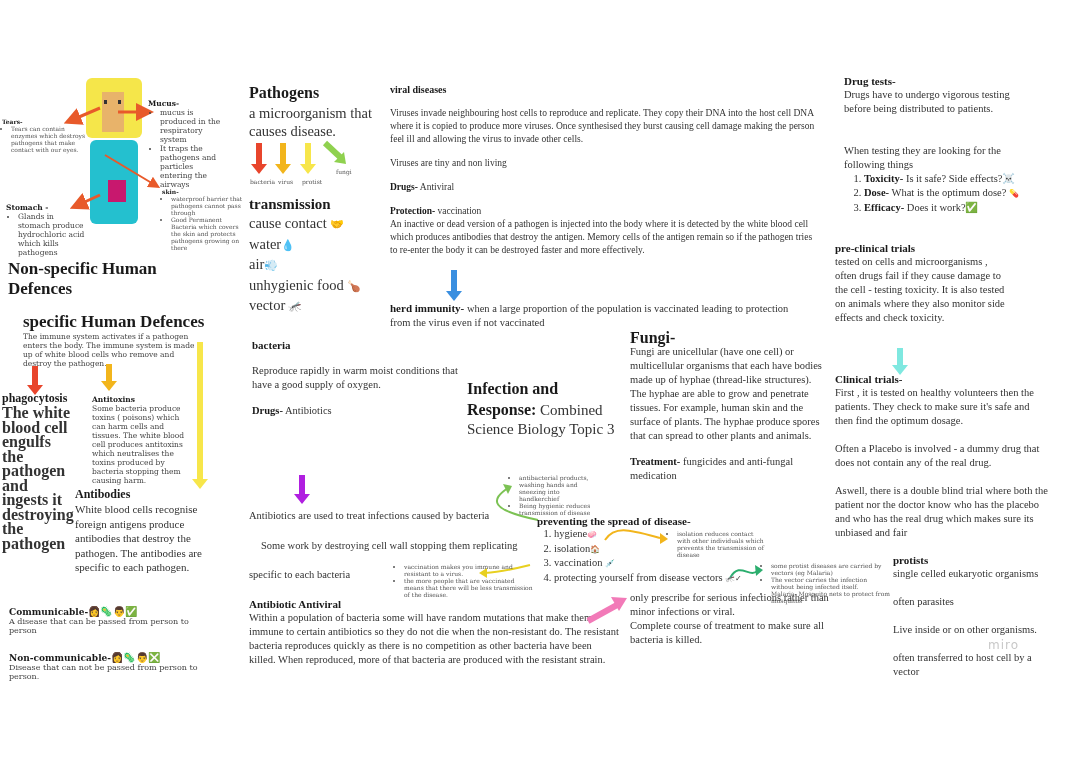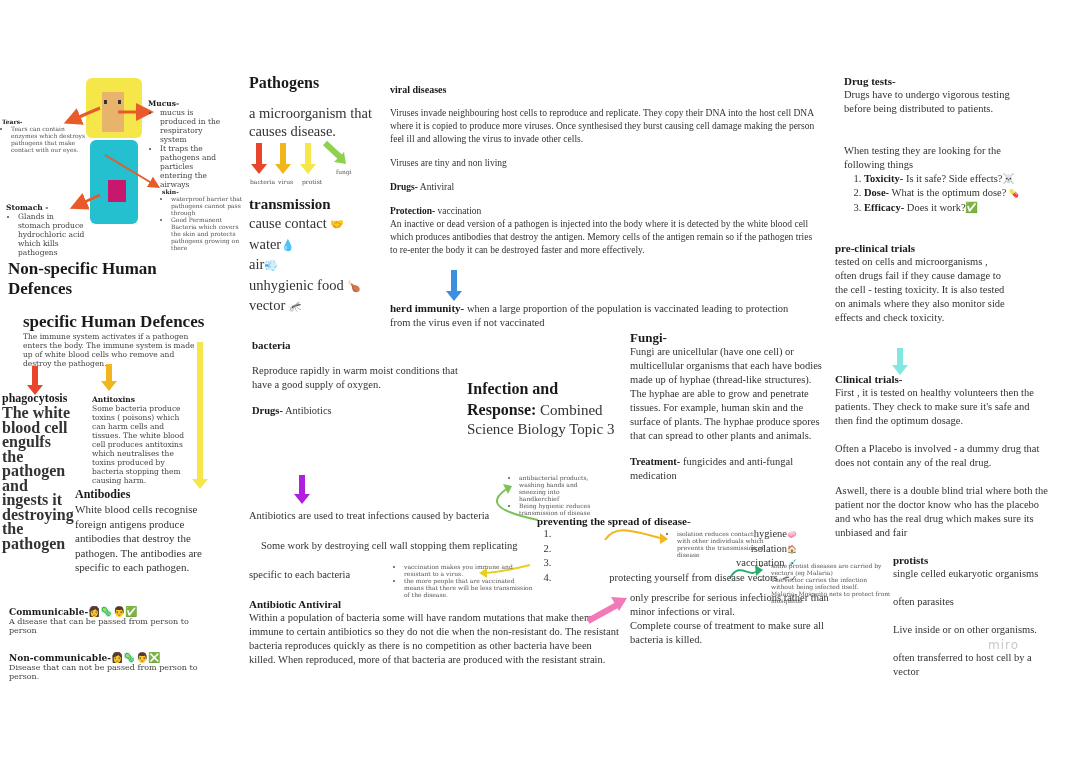--- a/index.html
+++ b/index.html
@@ -93,21 +93,21 @@
 
 <div class="abs sm" style="left:9px;top:607px;width:200px;font-size:8px;">
   <div><span class="b" style="font-size:9px;">Communicable-</span><span style="font-size:10px;">👩🦠👨✅</span></div>
   <div>A disease that can be passed from person to person</div>
 </div>
 <div class="abs sm" style="left:9px;top:653px;width:200px;font-size:8px;">
   <div><span class="b" style="font-size:9px;">Non-communicable-</span><span style="font-size:10px;">👩🦠👨❎</span></div>
   <div>Disease that can not be passed from person to person.</div>
 </div>
 
-<div class="abs h1" style="left:249px;top:73px;font-size:16px;">Pathogens</div>
+<div class="abs h1" style="left:249px;top:83px;font-size:16px;">Pathogens</div>
 <div class="abs big" style="left:249px;top:104px;width:130px;font-size:14.5px;line-height:18px;">a microorganism that causes disease.</div>
 <div class="arrow-v" style="left:256px;top:143px;height:22px;background:#e8452c;border-color:#e8452c;"></div>
 <div class="arrow-v" style="left:280px;top:143px;height:22px;background:#f2b51c;border-color:#f2b51c;"></div>
 <div class="arrow-v" style="left:305px;top:143px;height:22px;background:#f7e64a;border-color:#f7e64a;"></div>
 <svg class="abs" style="left:322px;top:140px;" width="26" height="26">
     <line x1="3" y1="3" x2="18" y2="17" stroke="#8fd14f" stroke-width="6"></line>
     <path d="M12,22 L24,24 L22,12 z" fill="#8fd14f"></path>
   </svg>
 <div class="abs tiny" style="left:250px;top:178px;">bacteria</div>
 <div class="abs tiny" style="left:278px;top:178px;">virus</div>
@@ -149,21 +149,21 @@
 <div class="abs body" style="left:249px;top:597px;width:370px;">
   <div class="b" style="font-size:11px;">Antibiotic Antiviral</div>
   <p>Within a population of bacteria some will have random mutations that make them immune to certain antibiotics so they do not die when the non-resistant do. The resistant bacteria reproduces quickly as there is no competition as other bacteria have been killed. When reproduced, more of that bacteria are produced with the resistant strain.</p>
 </div>
 
 <div class="abs" style="left:467px;top:379px;width:150px;font-family:'Liberation Serif',serif;font-size:15px;line-height:19.5px;color:#333;">
   <span class="b" style="font-size:16px;">Infection and Response:</span><span> Combined Science Biology Topic 3</span>
 </div>
 
 <div class="abs body" style="left:630px;top:331px;width:200px;">
-  <div class="b" style="font-size:13px;">Fungi-</div>
+  <div class="b" style="font-size:16px;">Fungi-</div>
   <p>Fungi are unicellular (have one cell) or multicellular organisms that each have bodies made up of hyphae (thread-like structures). The hyphae are able to grow and penetrate tissues. For example, human skin and the surface of plants. The hyphae produce spores that can spread to other plants and animals.</p>
   <p style="margin-top:12px;"><span class="b">Treatment-</span><span> fungicides and anti-fungal medication</span></p>
 </div>
 
 <div class="abs tiny" style="left:510px;top:474px;width:82px;">
   <ul>
     <li>antibacterial products, washing hands and sneezing into handkerchief</li>
     <li>Being hygienic reduces transmission of disease</li>
   </ul>
 </div>
@@ -172,21 +172,21 @@
   <path d="M113,14 L122,16 L118,24 z" fill="#7cc254"></path>
   <path d="M215,70 C225,55 240,60 270,68" stroke="#f2b51c" stroke-width="2" fill="none"></path>
   <path d="M270,63 L278,69 L270,74 z" fill="#f2b51c"></path>
   <path d="M140,95 C120,100 110,102 95,103" stroke="#e8d020" stroke-width="2" fill="none"></path>
   <path d="M97,98 L89,103 L97,108 z" fill="#e8d020"></path>
   <path d="M340,108 C350,90 360,110 368,100" stroke="#2cae6e" stroke-width="2" fill="none"></path>
   <path d="M365,95 L373,100 L366,106 z" fill="#2cae6e"></path>
 </svg>
 <div class="abs" style="left:537px;top:515px;width:260px;font-family:'Liberation Serif',serif;">
   <div class="b" style="font-size:11px;">preventing the spread of disease-</div>
-  <ol style="font-size:10.5px;line-height:13.5px;color:#333;padding-left:17px;text-align:right;">
+  <ol style="font-size:10.5px;line-height:13.5px;color:#333;padding-left:17px;">
     <li><span>hygiene</span><span style="font-size:8px;">🧼</span></li>
     <li><span>isolation</span><span style="font-size:8px;">🏠</span></li>
     <li><span>vaccination</span> <span style="font-size:8px;">💉</span></li>
     <li><span>protecting yourself from disease vectors</span> <span style="font-size:8px;">🦟✓</span></li>
   </ol>
 </div>
 <div class="abs tiny" style="left:668px;top:530px;width:100px;">
   <ul>
       <li>isolation reduces contact with other individuals which prevents the transmission of disease</li>
     </ul>

